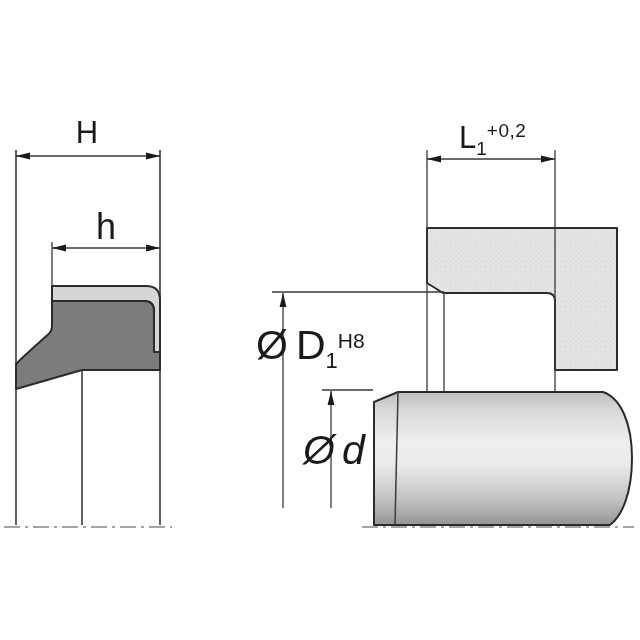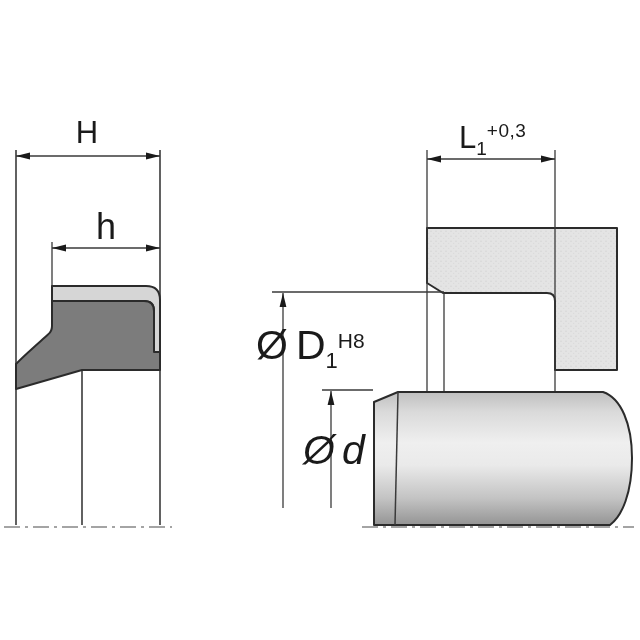--- a/index.html
+++ b/index.html
@@ -113,21 +113,21 @@
 
   <div class="dimlabel lbl-H">
     <span>H</span>
   </div>
 
   <div class="dimlabel lbl-h">
     <span>h</span>
   </div>
 
   <div class="dimlabel lbl-L1">
-    <span>L</span><sub>1</sub><sup>+0,3</sup>
+    <span>L</span><sub>1</sub><sup>+0,2</sup>
   </div>
 
   <div class="dimlabel lbl-D1">
     <span>Ø</span><span class="gap"></span><span>D</span><sub>1</sub><sup>H8</sup>
   </div>
 
   <div class="dimlabel lbl-d">
     <span>Ø</span><span class="gap"></span><span>d</span>
   </div>
 

